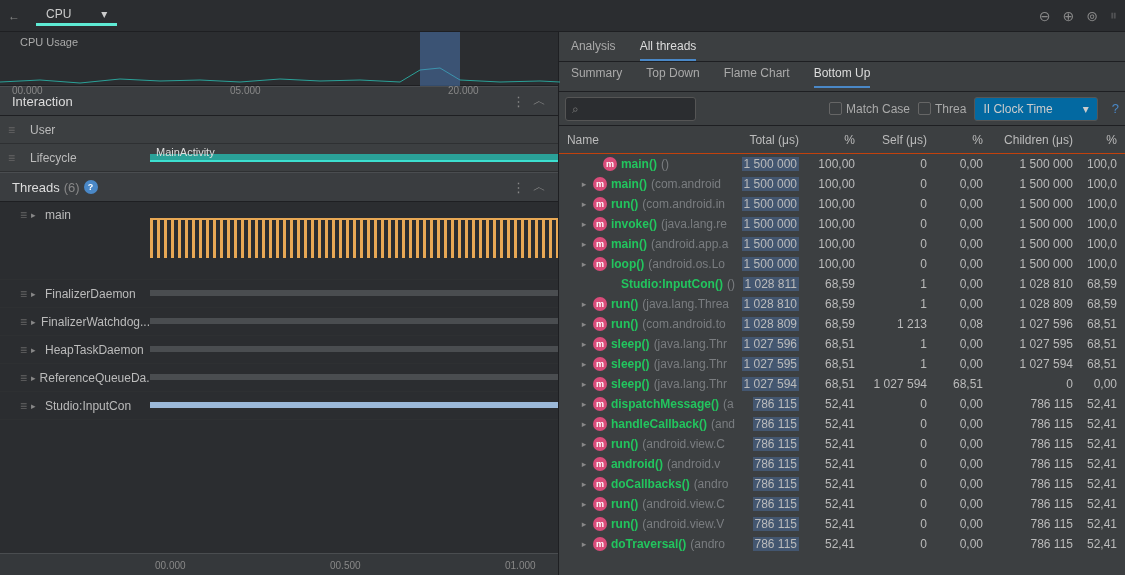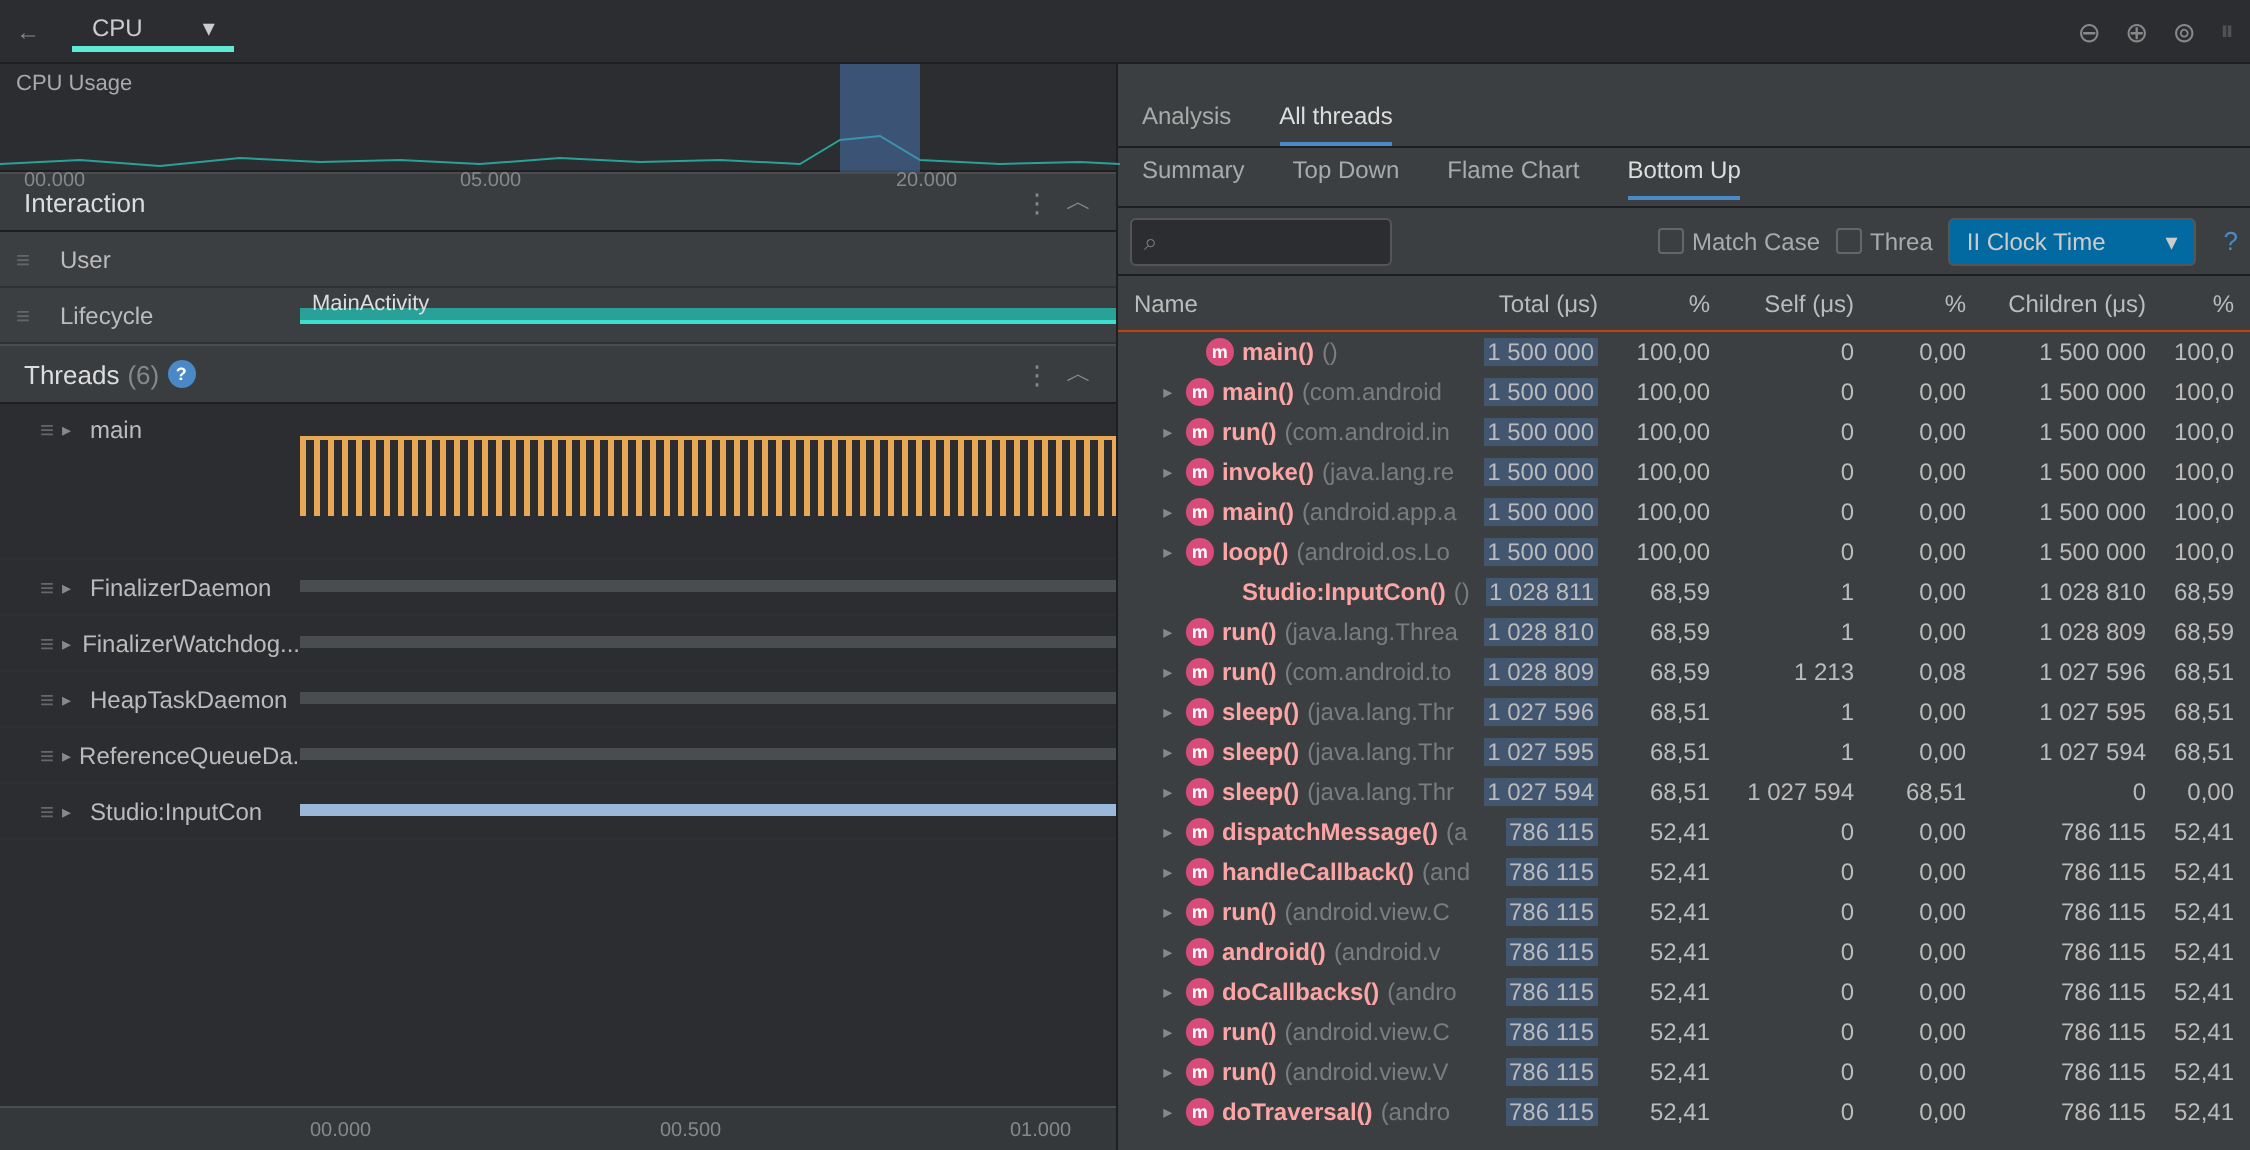--- a/index.html
+++ b/index.html
@@ -8,21 +8,21 @@
 .top-bar { height: 32px; background: #2b2d30; display: flex; align-items: center; padding: 0 8px; border-bottom: 1px solid #1e1f22; }
 .back-icon { width: 16px; color: #888; cursor: pointer; }
 .cpu-dropdown { margin-left: 12px; display: flex; gap: 30px; color: #ccc; cursor: pointer; padding: 2px 10px; border-bottom: 3px solid #5eead4; }
 .top-bar-right { margin-left: auto; display: flex; gap: 12px; align-items: center; }
 .top-icon { color: #888; cursor: pointer; font-size: 14px; }
 
 .main { flex: 1; display: flex; }
 .left-panel { width: 565px; display: flex; flex-direction: column; border-right: 1px solid #1e1f22; }
 .right-panel { flex: 1; display: flex; flex-direction: column; background: #3c3f41; }
 
-.cpu-usage-section { height: 54px; background: #2b2d30; border-bottom: 1px solid #1e1f22; position: relative; padding: 4px 8px; }
+.cpu-usage-section { height: 54px; background: #2b2d30; border-bottom: 1px solid #1e1f22; position: relative; padding: 4px 20px; }
 .cpu-usage-label { color: #aaa; font-size: 11px; }
 .usage-bar { position: absolute; bottom: 0; left: 0; right: 0; height: 23px; }
 .usage-times { position: absolute; bottom: 0; left: 0; right: 0; font-size: 10px; color: #888; display: flex; }
 .usage-times span { position: absolute; }
 .highlight-block { position: absolute; background: rgba(80,130,200,0.45); top: 0; height: 54px; }
 
 .section-header { height: 30px; background: #3a3d40; border-top: 1px solid #4a4d50; border-bottom: 1px solid #1e1f22; display: flex; align-items: center; padding: 0 12px; color: #ddd; font-size: 13px; }
 .section-header .spacer { flex: 1; }
 .section-icon { color: #888; margin-left: 8px; cursor: pointer; }
 
@@ -38,21 +38,21 @@
 .thread-label { width: 150px; padding-left: 20px; display: flex; align-items: center; gap: 4px; color: #bbb; font-size: 12px; overflow: hidden; white-space: nowrap; text-overflow: ellipsis; }
 .expand-tri { color: #888; font-size: 9px; width: 10px; }
 .thread-chart { flex: 1; height: 100%; position: relative; }
 .orange-bars { position: absolute; top: 10px; left: 0; right: 0; height: 40px; background: repeating-linear-gradient(90deg, #e8a855 0, #e8a855 3px, transparent 3px, transparent 7px); border-top: 2px solid #e8a855; }
 .thin-gray-bar { position: absolute; top: 10px; left: 0; right: 0; height: 6px; background: #4a4d50; }
 .light-blue-bar { position: absolute; top: 10px; left: 0; right: 0; height: 6px; background: #9bb8d8; }
 
 .bottom-ruler { height: 22px; background: #35383b; border-top: 1px solid #4a4d50; position: relative; font-size: 10px; color: #888; }
 .bottom-ruler span { position: absolute; bottom: 4px; }
 
-.tabs-row { height: 42px; display: flex; align-items: flex-end; padding: 0 12px; gap: 24px; border-bottom: 1px solid #1e1f22; }
+.tabs-row { height: 30px; display: flex; align-items: flex-end; padding: 0 12px; gap: 24px; border-bottom: 1px solid #1e1f22; }
 .tab { color: #aaa; padding-bottom: 6px; cursor: pointer; border-bottom: 2px solid transparent; }
 .tab.active { color: #ddd; border-bottom-color: #4a88c7; }
 
 .subtabs-row { height: 30px; display: flex; align-items: center; padding: 0 12px; gap: 24px; border-bottom: 1px solid #1e1f22; }
 
 .filter-row { height: 34px; display: flex; align-items: center; padding: 0 6px; gap: 8px; border-bottom: 1px solid #1e1f22; }
 .search-box { flex: 1; max-width: 238px; height: 24px; background: #2b2d30; border: 1px solid #555; border-radius: 3px; display: flex; align-items: center; padding: 0 6px; }
 .search-box input { background: transparent; border: none; outline: none; color: #ccc; width: 100%; }
 .checkbox-item { display: flex; align-items: center; gap: 4px; color: #aaa; cursor: pointer; }
 .checkbox-box { width: 13px; height: 13px; border: 1px solid #666; border-radius: 2px; }
@@ -61,21 +61,21 @@
 
 .table-header { height: 28px; display: flex; align-items: center; border-bottom: 1px solid #c2410c; color: #bbb; font-size: 12px; }
 .col-name { flex: 1; padding-left: 8px; }
 .col-num { width: 72px; text-align: right; padding-right: 8px; }
 .col-num.wide { width: 90px; }
 
 .table-body { flex: 1; overflow-y: auto; overflow-x: hidden; }
 .table-row { height: 20px; display: flex; align-items: center; font-size: 12px; color: #bbb; }
 .table-row .col-name { display: flex; align-items: center; gap: 4px; overflow: hidden; white-space: nowrap; }
 .m-badge { width: 14px; height: 14px; border-radius: 50%; background: #d94c7a; color: #fff; font-size: 9px; font-weight: bold; display: inline-flex; align-items: center; justify-content: center; flex-shrink: 0; }
-.method-name { font-weight: bold; color: #fca5a5; }
+.method-name { font-weight: bold; color: #22c55e; }
 .method-pkg { color: #7a7d80; }
 .total-hl { background: rgba(80,130,200,0.35); padding: 0 2px; }
 .expand { width: 10px; color: #888; font-size: 9px; text-align: center; flex-shrink: 0; }
 .indent { flex-shrink: 0; }
 
 .threads-badge { width: 14px; height: 14px; border-radius: 50%; background: #4a88c7; color: #fff; font-size: 9px; font-weight: bold; display: inline-flex; align-items: center; justify-content: center; margin-left: 4px; }
 
 ::-webkit-scrollbar { width: 10px; height: 10px; }
 ::-webkit-scrollbar-track { background: #2b2d30; }
 ::-webkit-scrollbar-thumb { background: #555; border-radius: 5px; }

